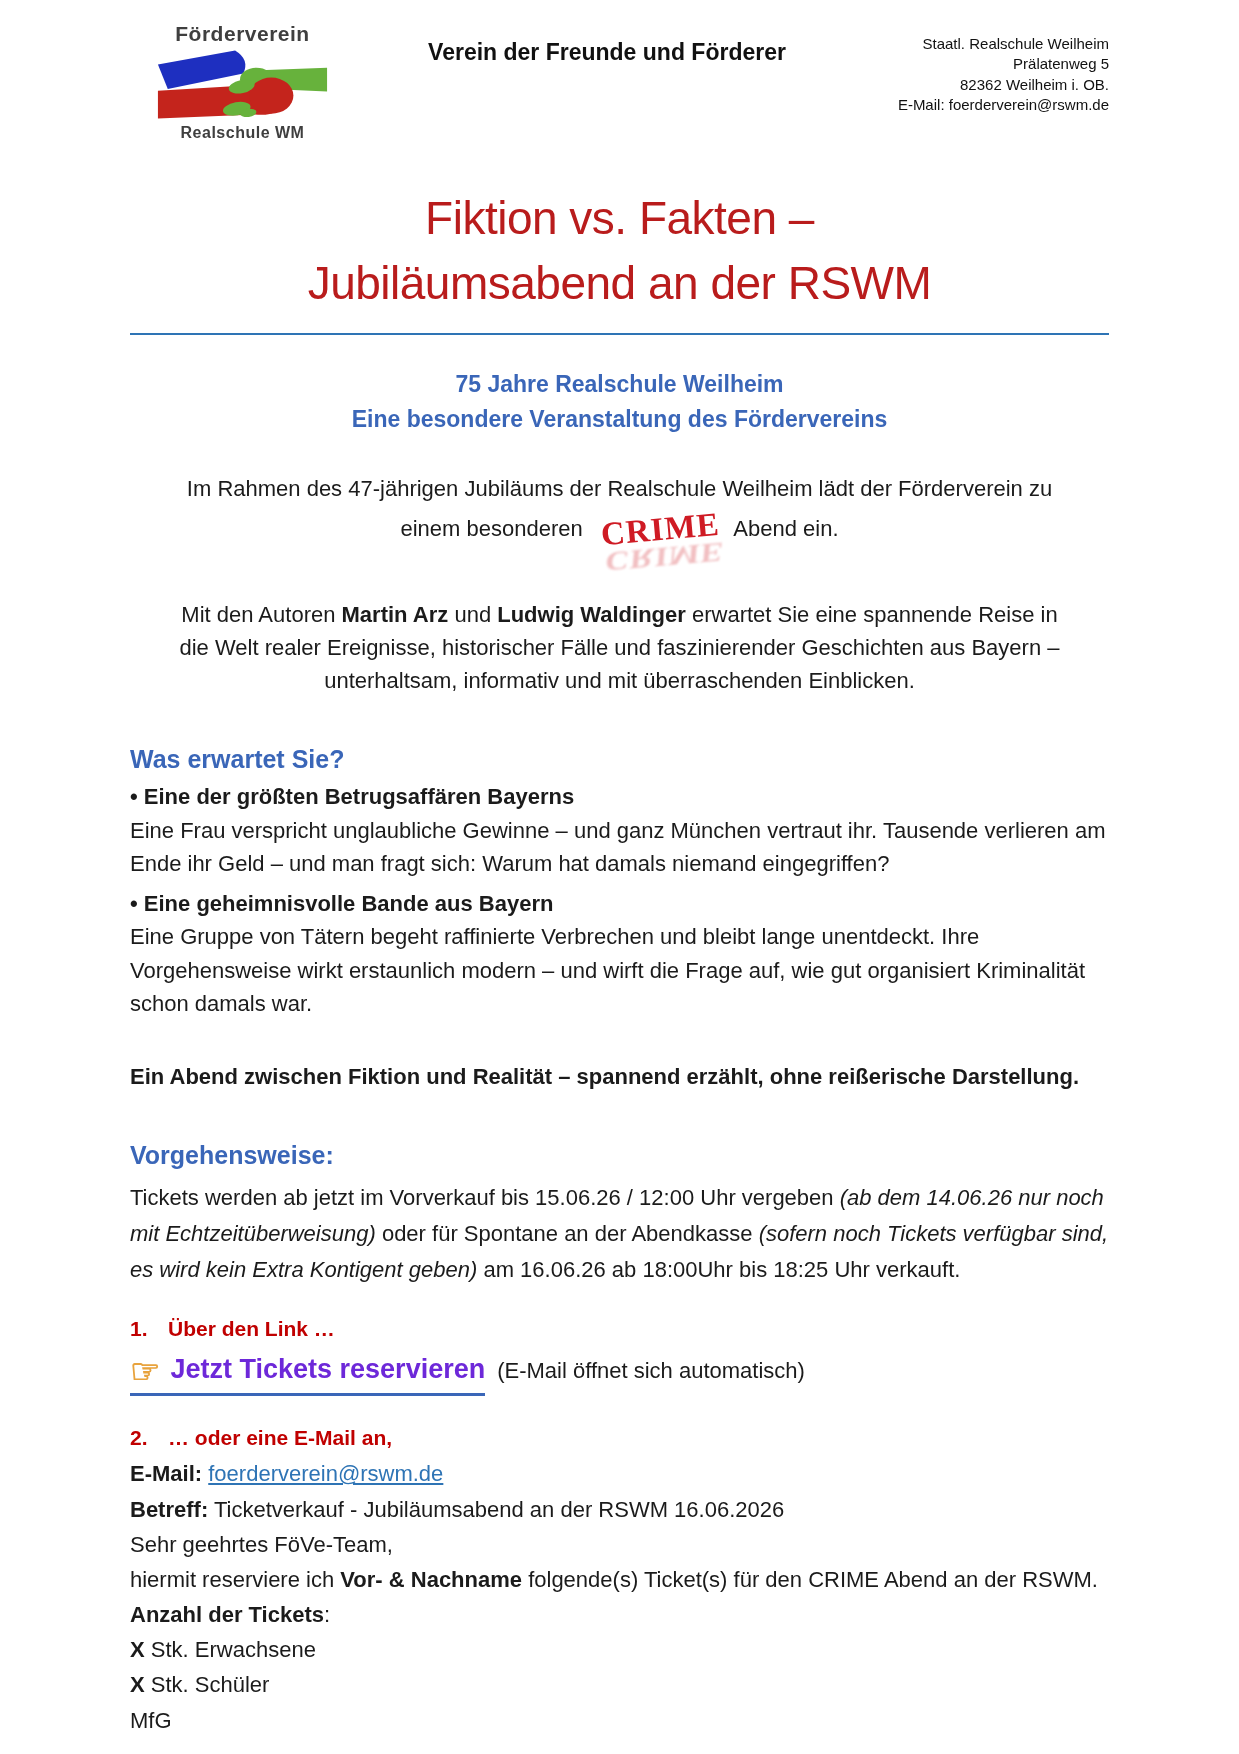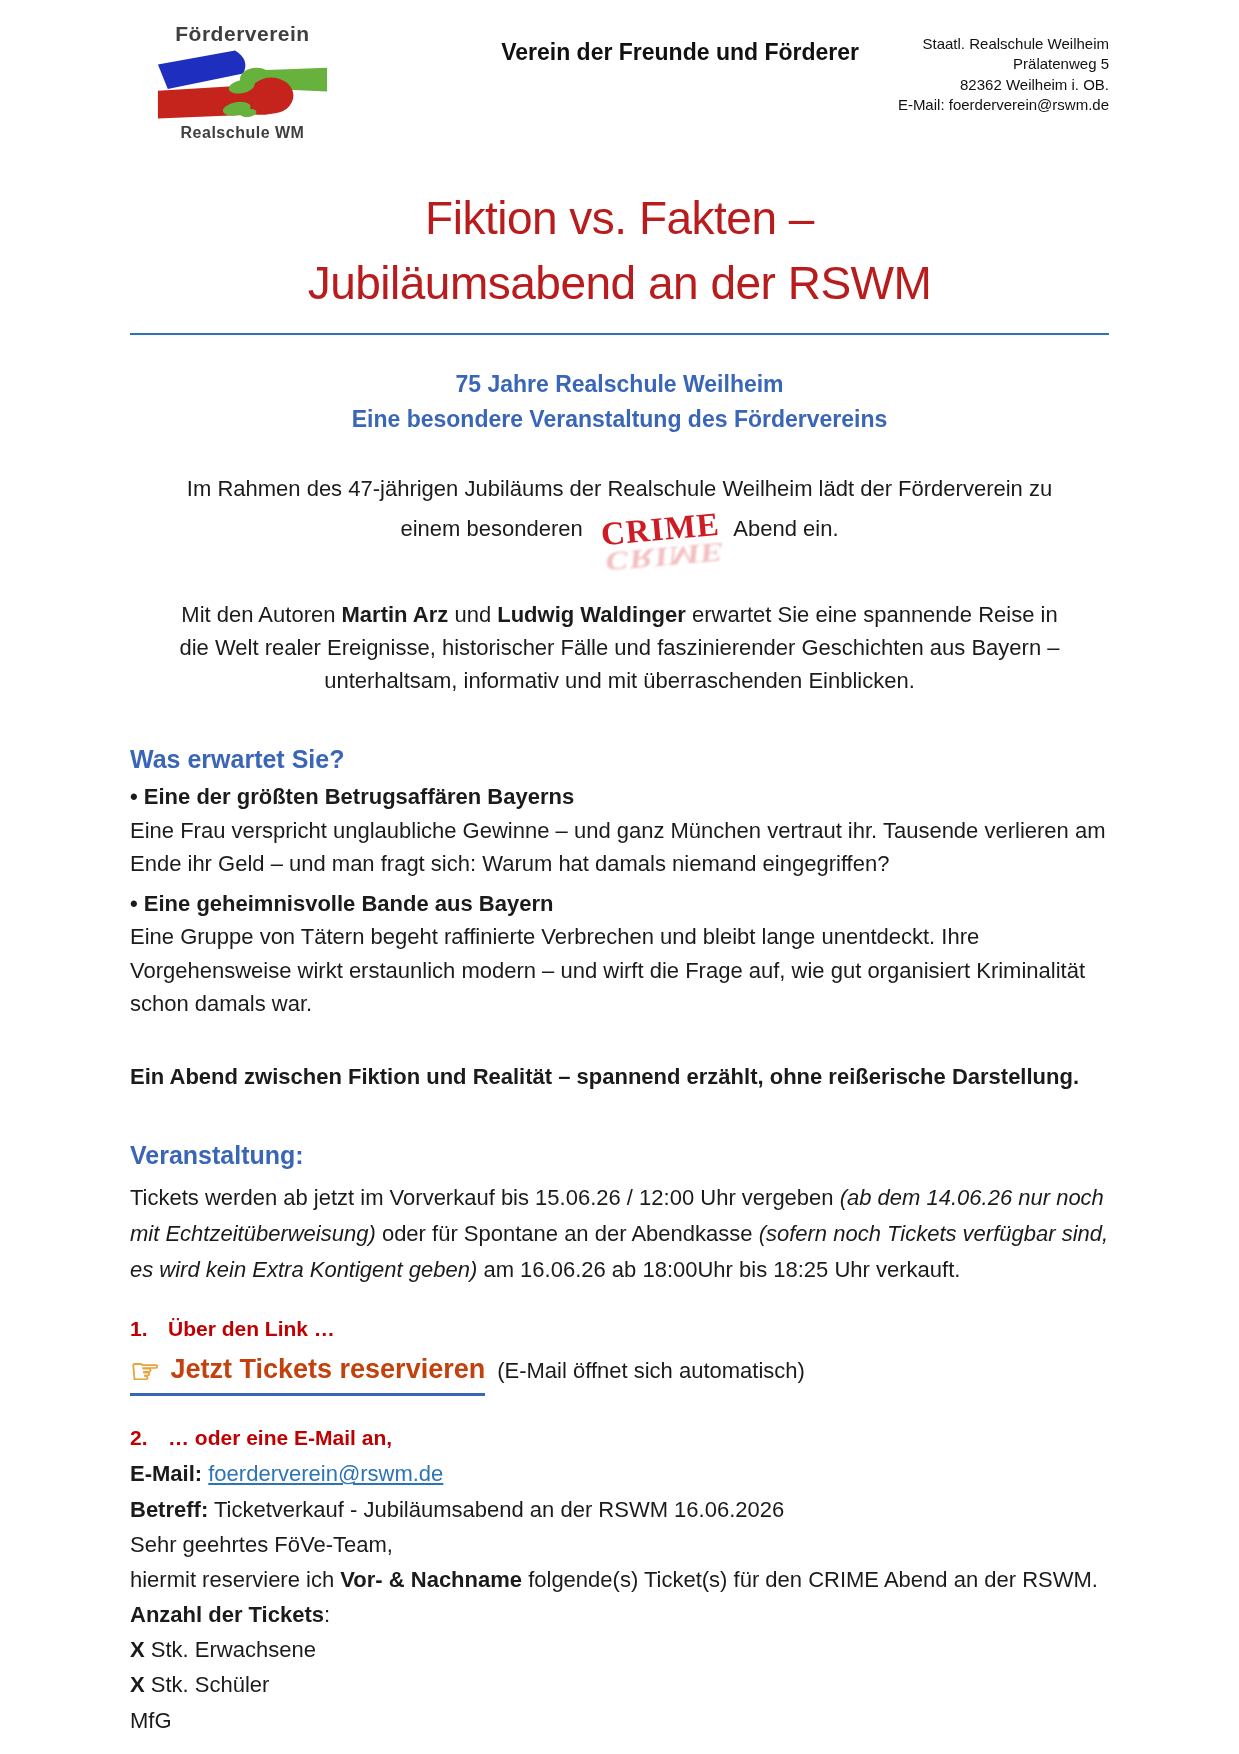--- a/index.html
+++ b/index.html
@@ -8,21 +8,21 @@
     font-family:"Liberation Sans",sans-serif;color:#1b1b1b;
     box-sizing:border-box;padding:22px 130px 40px 130px;position:relative;
     overflow:hidden;
   }
   
   .hdr{display:flex;align-items:flex-start;justify-content:space-between;}
   .logo{width:225px;text-align:center;flex:0 0 auto;}
   .logo-top{font-size:21px;font-weight:bold;color:#3f3f3f;letter-spacing:.5px;}
   .logo-bottom{font-size:16px;font-weight:bold;color:#3f3f3f;letter-spacing:.5px;margin-top:-2px;}
   .logo svg{display:block;margin:2px auto 0 auto;}
-  .org{flex:1;text-align:right;padding-top:16px;}
+  .org{flex:1;text-align:center;padding-top:16px;}
   .org-line{font-size:23px;font-weight:bold;color:#111;line-height:1.25;}
   .addr{width:250px;flex:0 0 auto;text-align:right;padding-top:12px;}
   .addr-line{font-size:15px;color:#111;line-height:1.35;}
   
   .title{margin-top:44px;text-align:center;color:#b91c1c;font-size:46px;line-height:1.42;letter-spacing:-.5px;}
   .title-rule{border:none;border-top:2px solid #2e74b5;margin:16px 0 0 0;}
   
   .subtitle{margin-top:32px;text-align:center;color:#3a66b8;font-weight:bold;font-size:23px;line-height:1.55;}
   
   .intro{margin-top:34px;text-align:center;font-size:22px;line-height:1.5;}
@@ -40,21 +40,21 @@
   .emphasis{font-weight:bold;font-size:22px;line-height:1.5;margin-top:40px;}
   
   .tickets-p{margin-top:10px;font-size:22px;line-height:1.62;}
   .it{font-style:italic;}
   
   .step{margin-top:30px;color:#c00000;font-weight:bold;font-size:21px;}
   .step .num{display:inline-block;width:38px;}
   .linkline{margin-top:10px;font-size:22px;}
   .reserve-link{display:inline-block;text-decoration:none;border-bottom:3px solid #3a66b8;padding-bottom:2px;}
   .finger{font-size:34px;color:#e8a33d;vertical-align:-5px;margin-right:10px;font-weight:bold;}
-  .reserve-text{color:#c2410c;font-weight:bold;font-size:27px;}
+  .reserve-text{color:#6d28d9;font-weight:bold;font-size:27px;}
   .link-suffix{margin-left:12px;font-size:22px;color:#1b1b1b;}
   
   .mailblock{margin-top:6px;}
   .mail-line{font-size:22px;line-height:1.6;}
   .lbl{font-weight:bold;}
   .mail-link{color:#2e74b5;text-decoration:underline;}
 </style>
 </head>
 <body>
 
@@ -108,21 +108,21 @@
 
   <p class="authors"><span>Mit den Autoren </span><b>Martin Arz</b><span> und </span><b>Ludwig Waldinger</b><span> erwartet Sie eine spannende Reise in die Welt realer Ereignisse, historischer Fälle und faszinierender Geschichten aus Bayern – unterhaltsam, informativ und mit überraschenden Einblicken.</span></p>
 
   <div class="sec-head">Was erwartet Sie?</div>
   <div class="bullet-title">• Eine der größten Betrugsaffären Bayerns</div>
   <p class="body-p">Eine Frau verspricht unglaubliche Gewinne – und ganz München vertraut ihr. Tausende verlieren am Ende ihr Geld – und man fragt sich: Warum hat damals niemand eingegriffen?</p>
   <div class="bullet-title">• Eine geheimnisvolle Bande aus Bayern</div>
   <p class="body-p">Eine Gruppe von Tätern begeht raffinierte Verbrechen und bleibt lange unentdeckt. Ihre Vorgehensweise wirkt erstaunlich modern – und wirft die Frage auf, wie gut organisiert Kriminalität schon damals war.</p>
   <p class="emphasis">Ein Abend zwischen Fiktion und Realität – spannend erzählt, ohne reißerische Darstellung.</p>
 
-  <div class="sec-head">Veranstaltung:</div>
+  <div class="sec-head">Vorgehensweise:</div>
   <p class="tickets-p"><span>Tickets werden ab jetzt im Vorverkauf bis 15.06.26 / 12:00 Uhr vergeben </span><span class="it">(ab dem 14.06.26 nur noch mit Echtzeitüberweisung)</span><span> oder für Spontane an der Abendkasse </span><span class="it">(sofern noch Tickets verfügbar sind, es wird kein Extra Kontigent geben)</span><span> am 16.06.26 ab 18:00Uhr bis 18:25 Uhr verkauft.</span></p>
 
   <div class="step">
     <span class="num">1.</span><span>Über den Link …</span>
   </div>
   <div class="linkline">
     <a href="#" class="reserve-link"><span class="finger">☞</span><span class="reserve-text">Jetzt Tickets reservieren</span></a><span class="link-suffix">(E-Mail öffnet sich automatisch)</span>
   </div>
 
   <div class="step">

